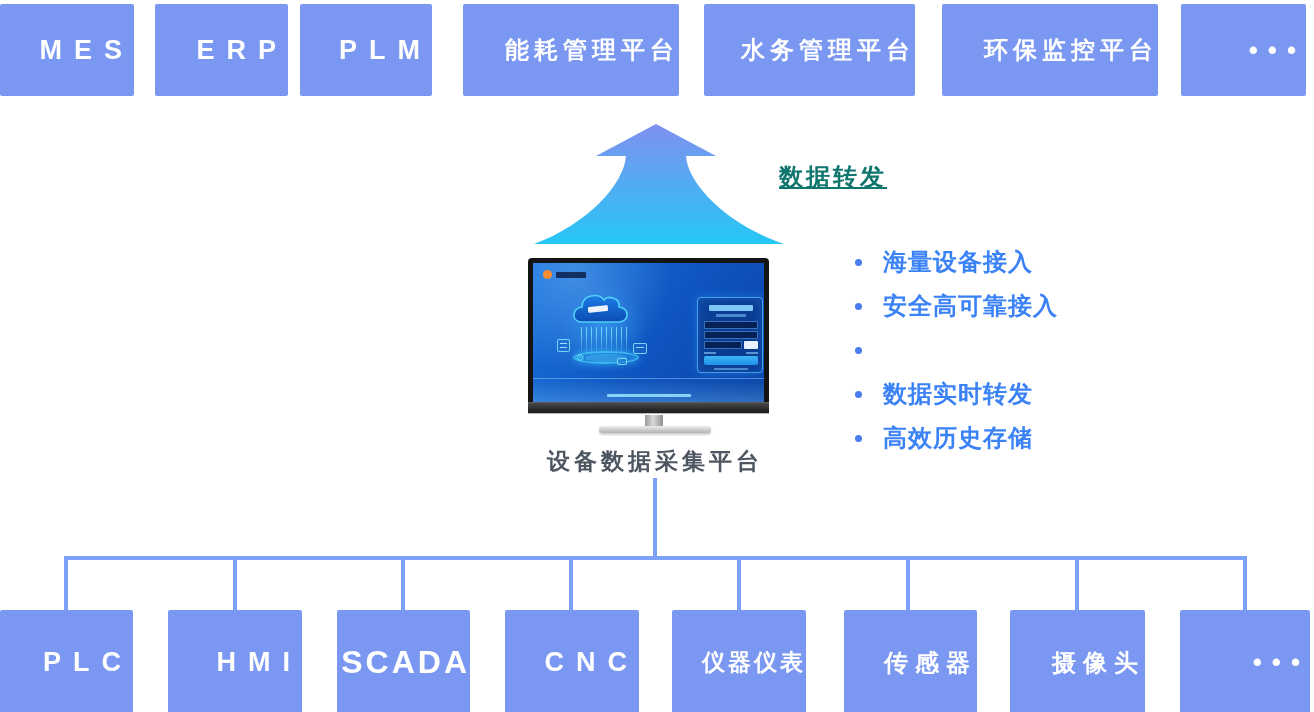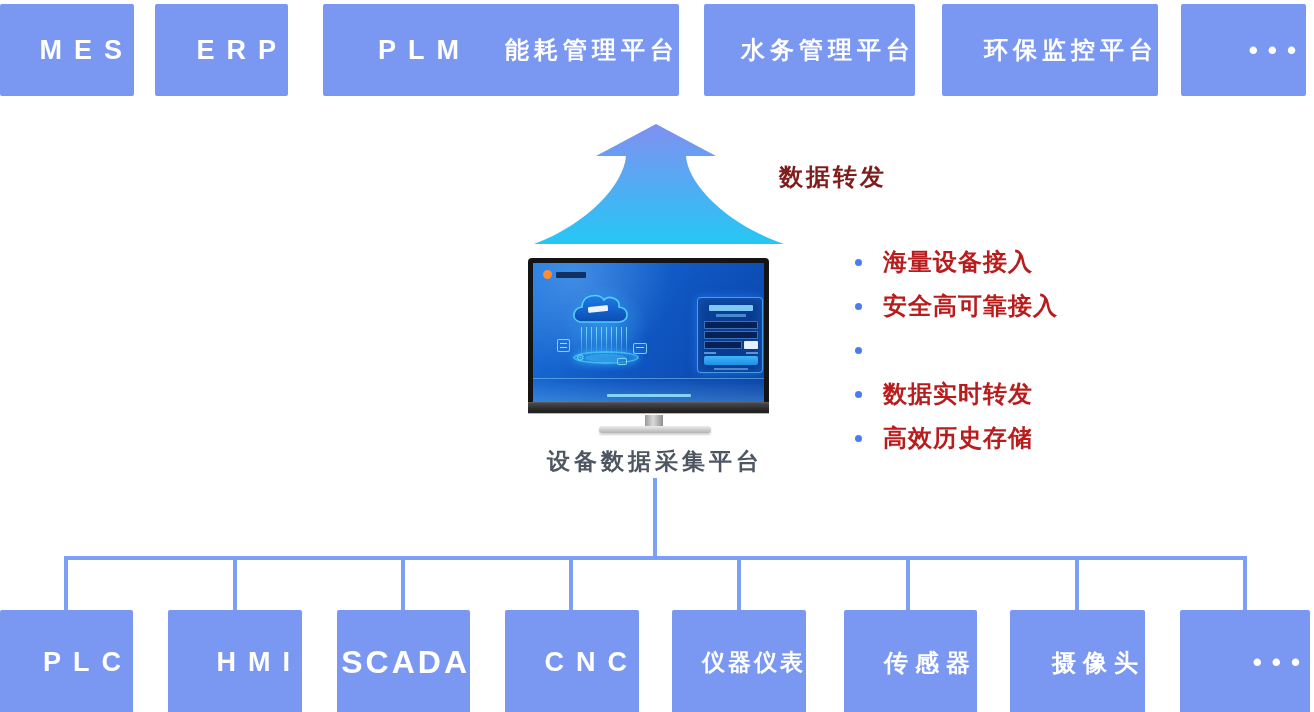--- a/index.html
+++ b/index.html
@@ -20,27 +20,27 @@
   .box-label.mid{font-size:32px;letter-spacing:3px;padding-left:3px;}
   .box-label.dots{font-size:26px;letter-spacing:10px;padding-left:10px;}
   
   .hline,.vline{position:absolute;background:#7ba1f6;}
   .hline{height:4px;}
   .vline{width:4px;}
   
   .arrow-svg{position:absolute;left:528px;top:122px;}
   .arrow-label{
     position:absolute;left:779px;top:161px;font-size:24px;font-weight:bold;
-    color:#7f1d1d;letter-spacing:3px;white-space:nowrap;
+    color:#0f766e;letter-spacing:3px;white-space:nowrap;text-decoration:underline;
   }
   
   .features{position:absolute;left:855px;top:240px;}
   .feature-item{display:flex;align-items:center;height:44px;}
   .feature-dot{width:7px;height:7px;border-radius:50%;background:#4a7cf0;margin-right:21px;flex:0 0 auto;}
-  .feature-text{font-size:24px;font-weight:bold;color:#b91c1c;letter-spacing:1px;white-space:nowrap;}
+  .feature-text{font-size:24px;font-weight:bold;color:#3b82f6;letter-spacing:1px;white-space:nowrap;}
   
   .platform-caption{
     position:absolute;left:528px;top:446px;width:254px;text-align:center;
     font-size:23px;font-weight:bold;color:#4e5662;letter-spacing:4px;white-space:nowrap;
   }
   
   .monitor{position:absolute;left:528px;top:258px;width:241px;}
   .monitor-frame{width:241px;background:#141414;border-radius:4px 4px 0 0;padding:5px 5px 0 5px;}
   .monitor-screen{
     position:relative;width:231px;height:139px;overflow:hidden;
@@ -87,21 +87,21 @@
 <body>
 
 <div class="canvas">
 
   <div class="box top" style="left:0;width:134px">
     <span class="box-label wide">MES</span>
   </div>
   <div class="box top" style="left:155px;width:133px">
     <span class="box-label wide">ERP</span>
   </div>
-  <div class="box top" style="left:323px;width:148px">
+  <div class="box top" style="left:300px;width:132px">
     <span class="box-label wide">PLM</span>
   </div>
   <div class="box top" style="left:463px;width:216px">
     <span class="box-label">能耗管理平台</span>
   </div>
   <div class="box top" style="left:704px;width:211px">
     <span class="box-label">水务管理平台</span>
   </div>
   <div class="box top" style="left:942px;width:216px">
     <span class="box-label">环保监控平台</span>

